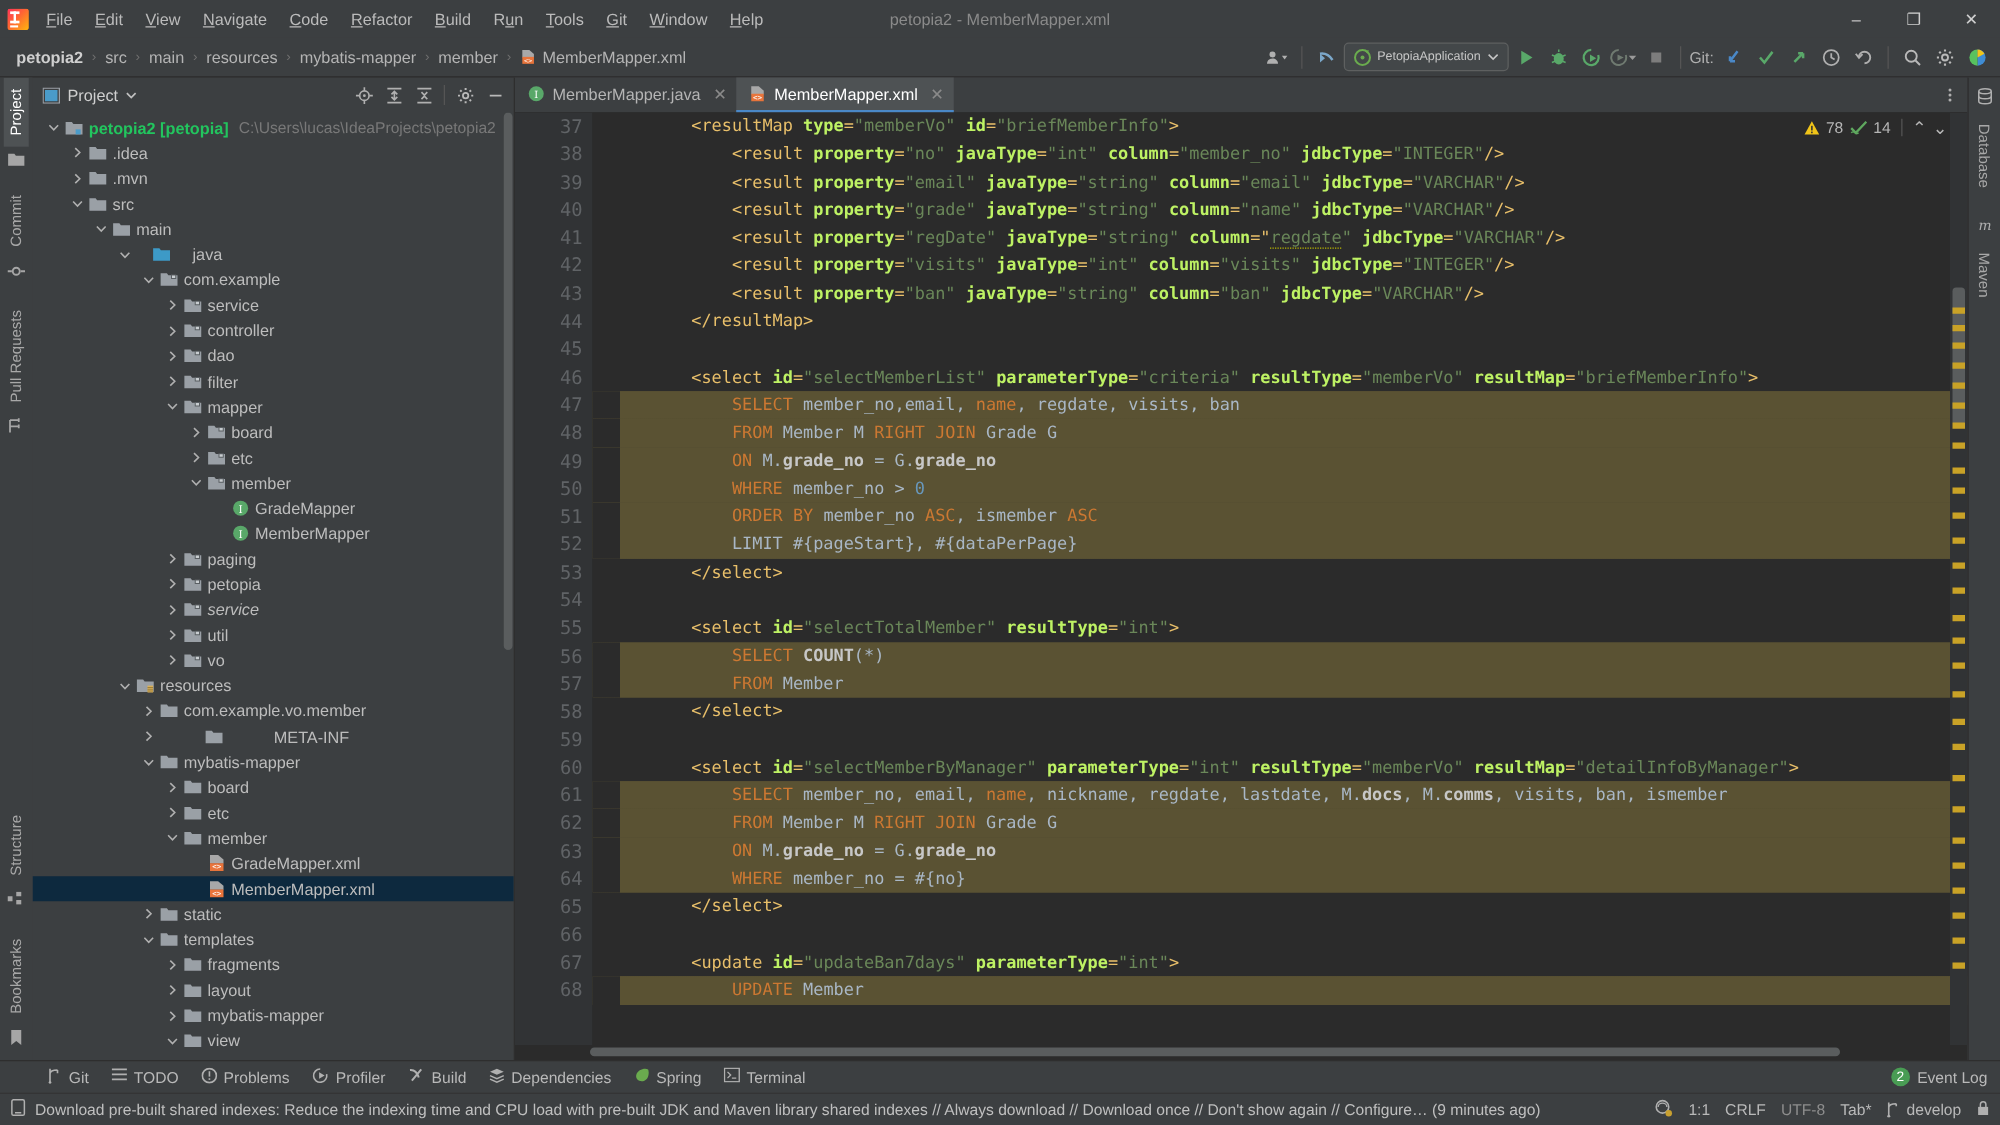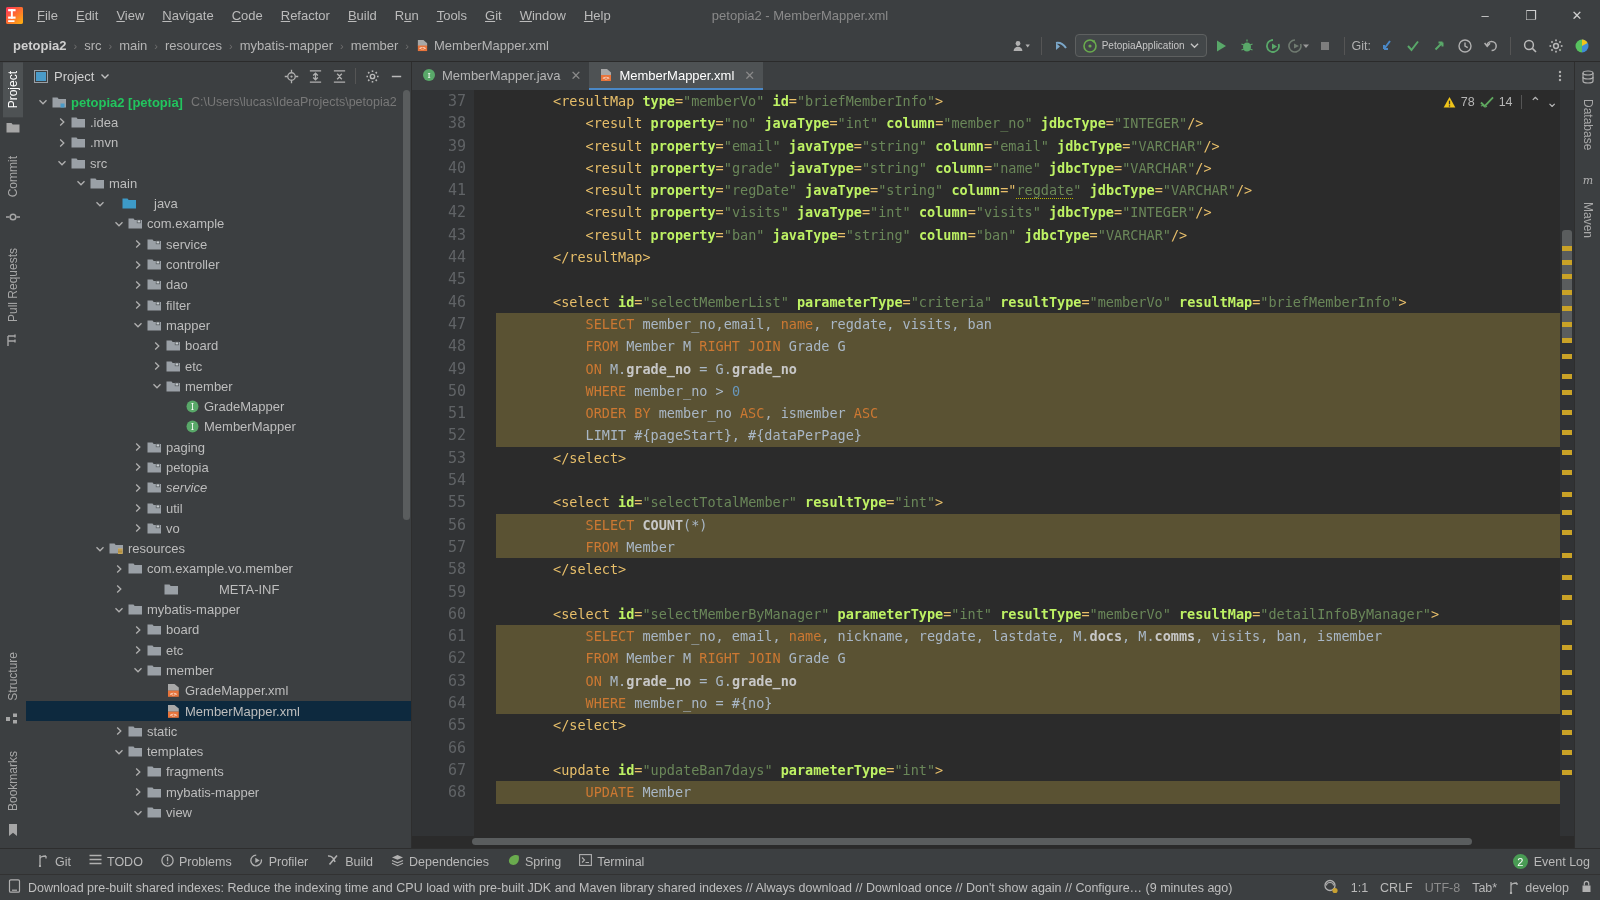--- a/index.html
+++ b/index.html
@@ -918,20 +918,33 @@
               <svg width="10" height="10" viewBox="0 0 10 10">
                 <path d="M3.2 1.5 L6.8 5 L3.2 8.5" stroke="#b0b0b0" stroke-width="1.3" fill="none"></path>
               </svg>
             </span>
             <span class="ticon">
               <svg width="15" height="13" viewBox="0 0 15 13">
                 <path d="M0.5 1.5 h5 l1.2 1.6 h7.3 v8.4 h-13.5 z" fill="#9aa0a6"></path>
               </svg>
             </span>
             <span class="tlabel">fragments</span>
+          </div>
+          <div class="trow" style="padding-left: 105px;">
+            <span class="arrow">
+              <svg width="10" height="10" viewBox="0 0 10 10">
+                <path d="M3.2 1.5 L6.8 5 L3.2 8.5" stroke="#b0b0b0" stroke-width="1.3" fill="none"></path>
+              </svg>
+            </span>
+            <span class="ticon">
+              <svg width="15" height="13" viewBox="0 0 15 13">
+                <path d="M0.5 1.5 h5 l1.2 1.6 h7.3 v8.4 h-13.5 z" fill="#9aa0a6"></path>
+              </svg>
+            </span>
+            <span class="tlabel">layout</span>
           </div>
           <div class="trow" style="padding-left: 105px;">
             <span class="arrow">
               <svg width="10" height="10" viewBox="0 0 10 10">
                 <path d="M3.2 1.5 L6.8 5 L3.2 8.5" stroke="#b0b0b0" stroke-width="1.3" fill="none"></path>
               </svg>
             </span>
             <span class="ticon">
               <svg width="15" height="13" viewBox="0 0 15 13">
                 <path d="M0.5 1.5 h5 l1.2 1.6 h7.3 v8.4 h-13.5 z" fill="#9aa0a6"></path>

